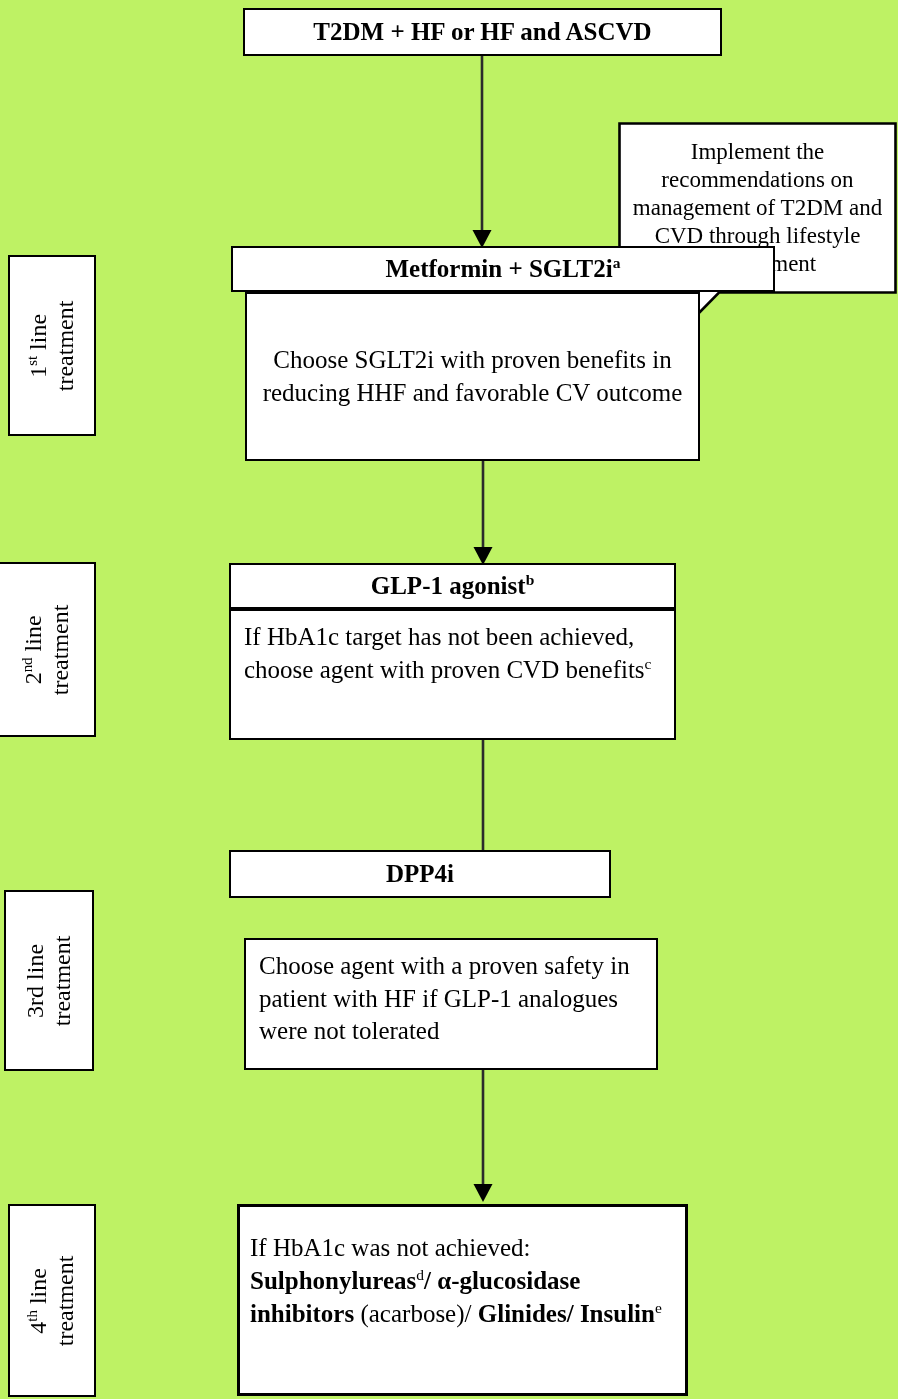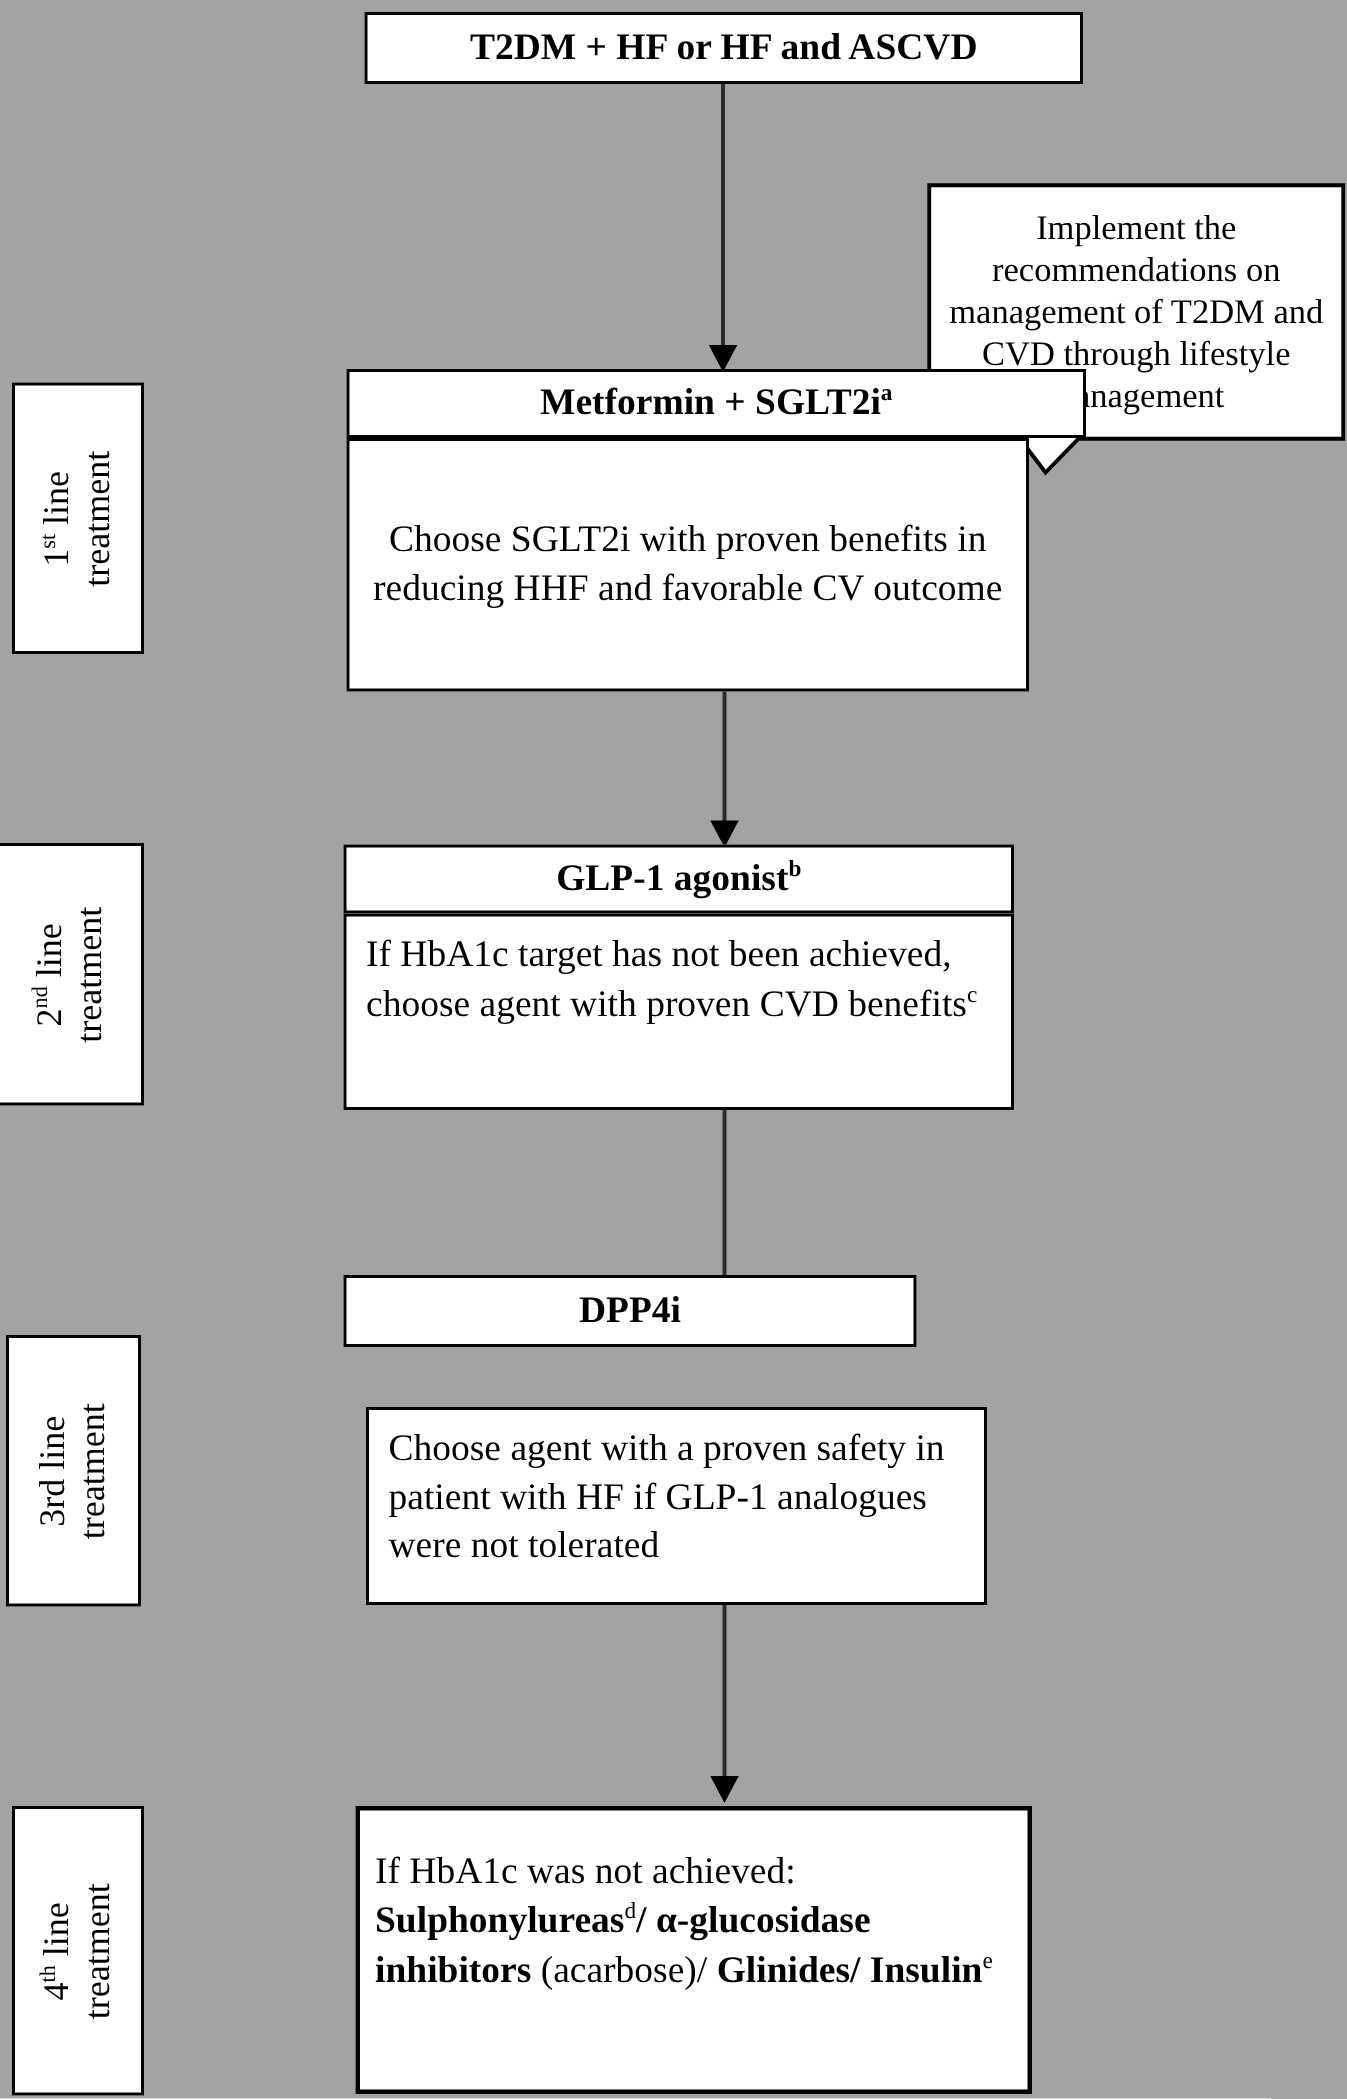--- a/index.html
+++ b/index.html
@@ -8,21 +8,21 @@
     background: #ffffff;
   }
   body {
     font-family: "Liberation Serif", "DejaVu Serif", serif;
     color: #000000;
   }
   #canvas {
     position: relative;
     width: 898px;
     height: 1399px;
-    background: #a3a3a3;
+    background: #bef264;
     overflow: hidden;
   }
 
   
   .box {
     position: absolute;
     box-sizing: border-box;
     background: #ffffff;
     border: 2px solid #000000;
   }
@@ -40,20 +40,21 @@
   .bodybox {
     font-size: 25px;
     line-height: 1.3;
   }
   .body-center {
     text-align: center;
     display: flex;
     align-items: center;
     justify-content: center;
     padding: 6px 10px;
+    margin-left: 14px;
   }
   .body-left {
     text-align: left;
     padding: 10px 12px 2px 13px;
   }
 
   sup {
     font-size: 0.62em;
     vertical-align: super;
     line-height: 0;
@@ -87,21 +88,21 @@
     align-items: center;
     justify-content: center;
     text-align: center;
     font-size: 23px;
     line-height: 1.22;
     padding: 22px 12px;
     box-sizing: border-box;
   }
 
   
-  #s1-hdr  { left: 231px; top: 246px; width: 493px; height: 46px; }
+  #s1-hdr  { left: 231px; top: 246px; width: 544px; height: 46px; }
   #s1-body { left: 231px; top: 292px; width: 455px; height: 169px; }
 
   #s2-hdr  { left: 229px; top: 563px; width: 447px; height: 46px; }
   #s2-body { left: 229px; top: 609px; width: 447px; height: 131px; }
 
   #s3-hdr  { left: 229px; top: 850px; width: 382px; height: 48px; }
   #s3-body { left: 244px; top: 938px; width: 414px; height: 132px; }
 
   #s4-body {
     left: 237px; top: 1204px; width: 451px; height: 192px;

